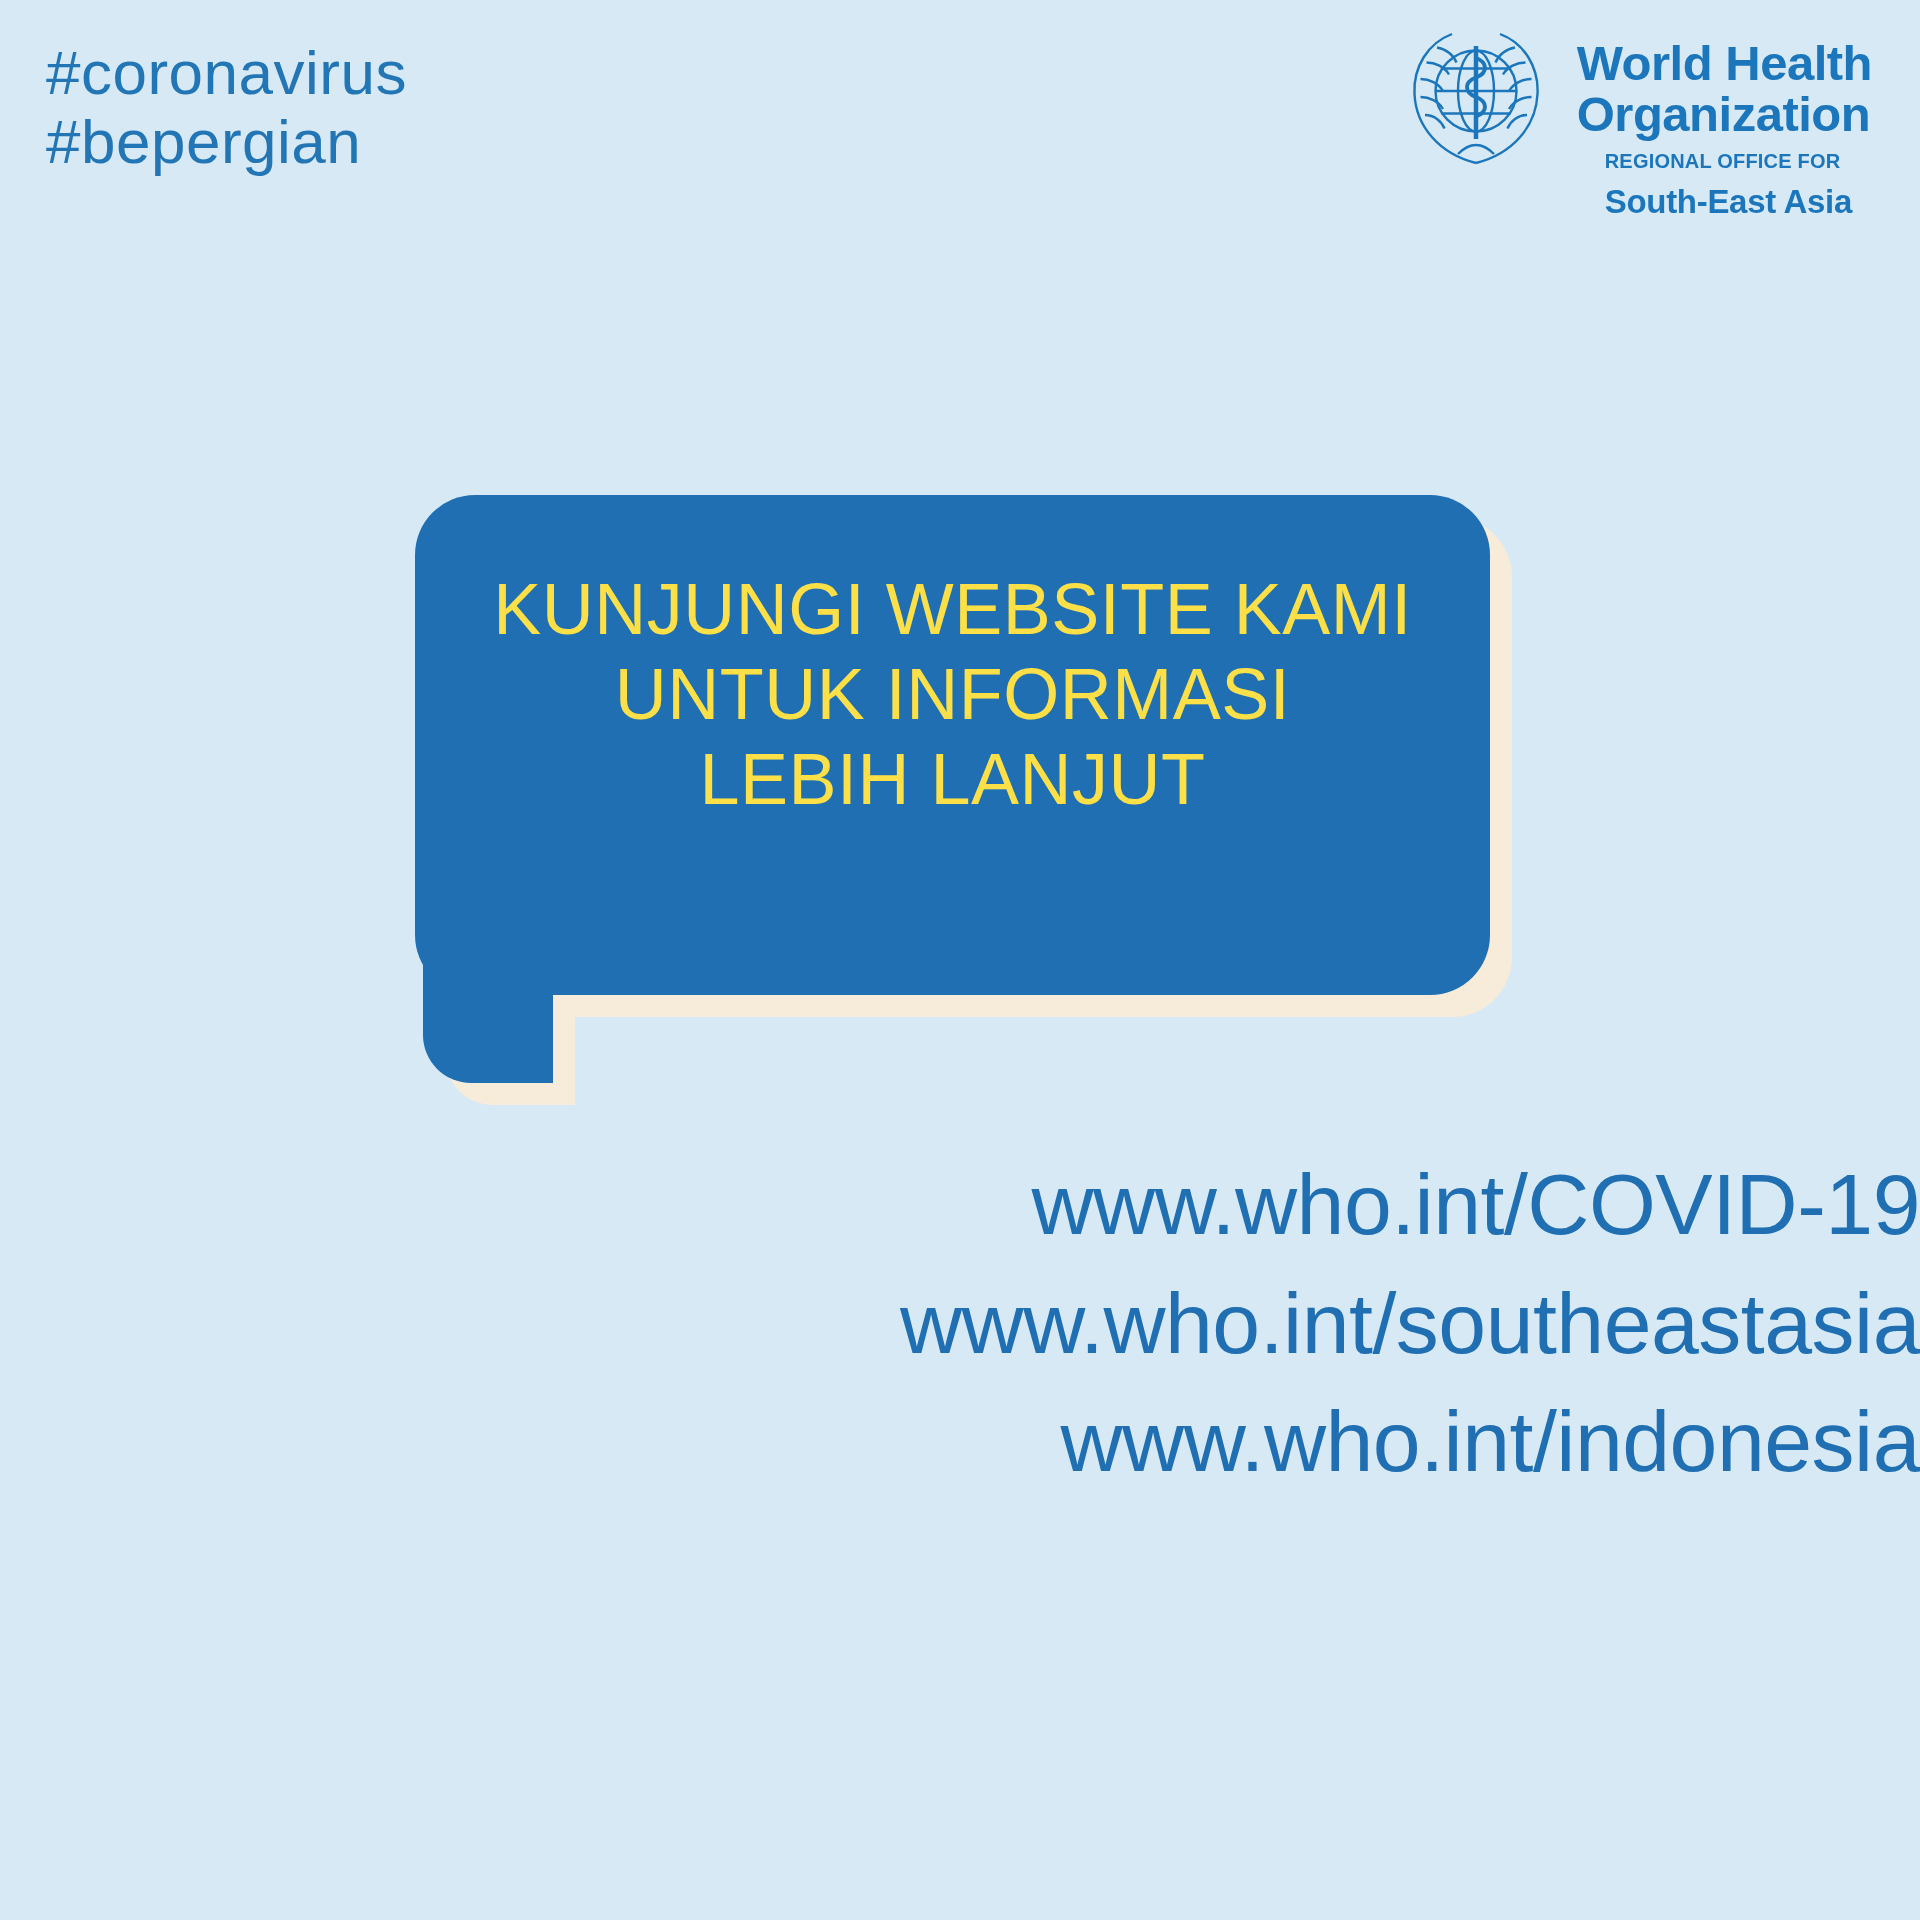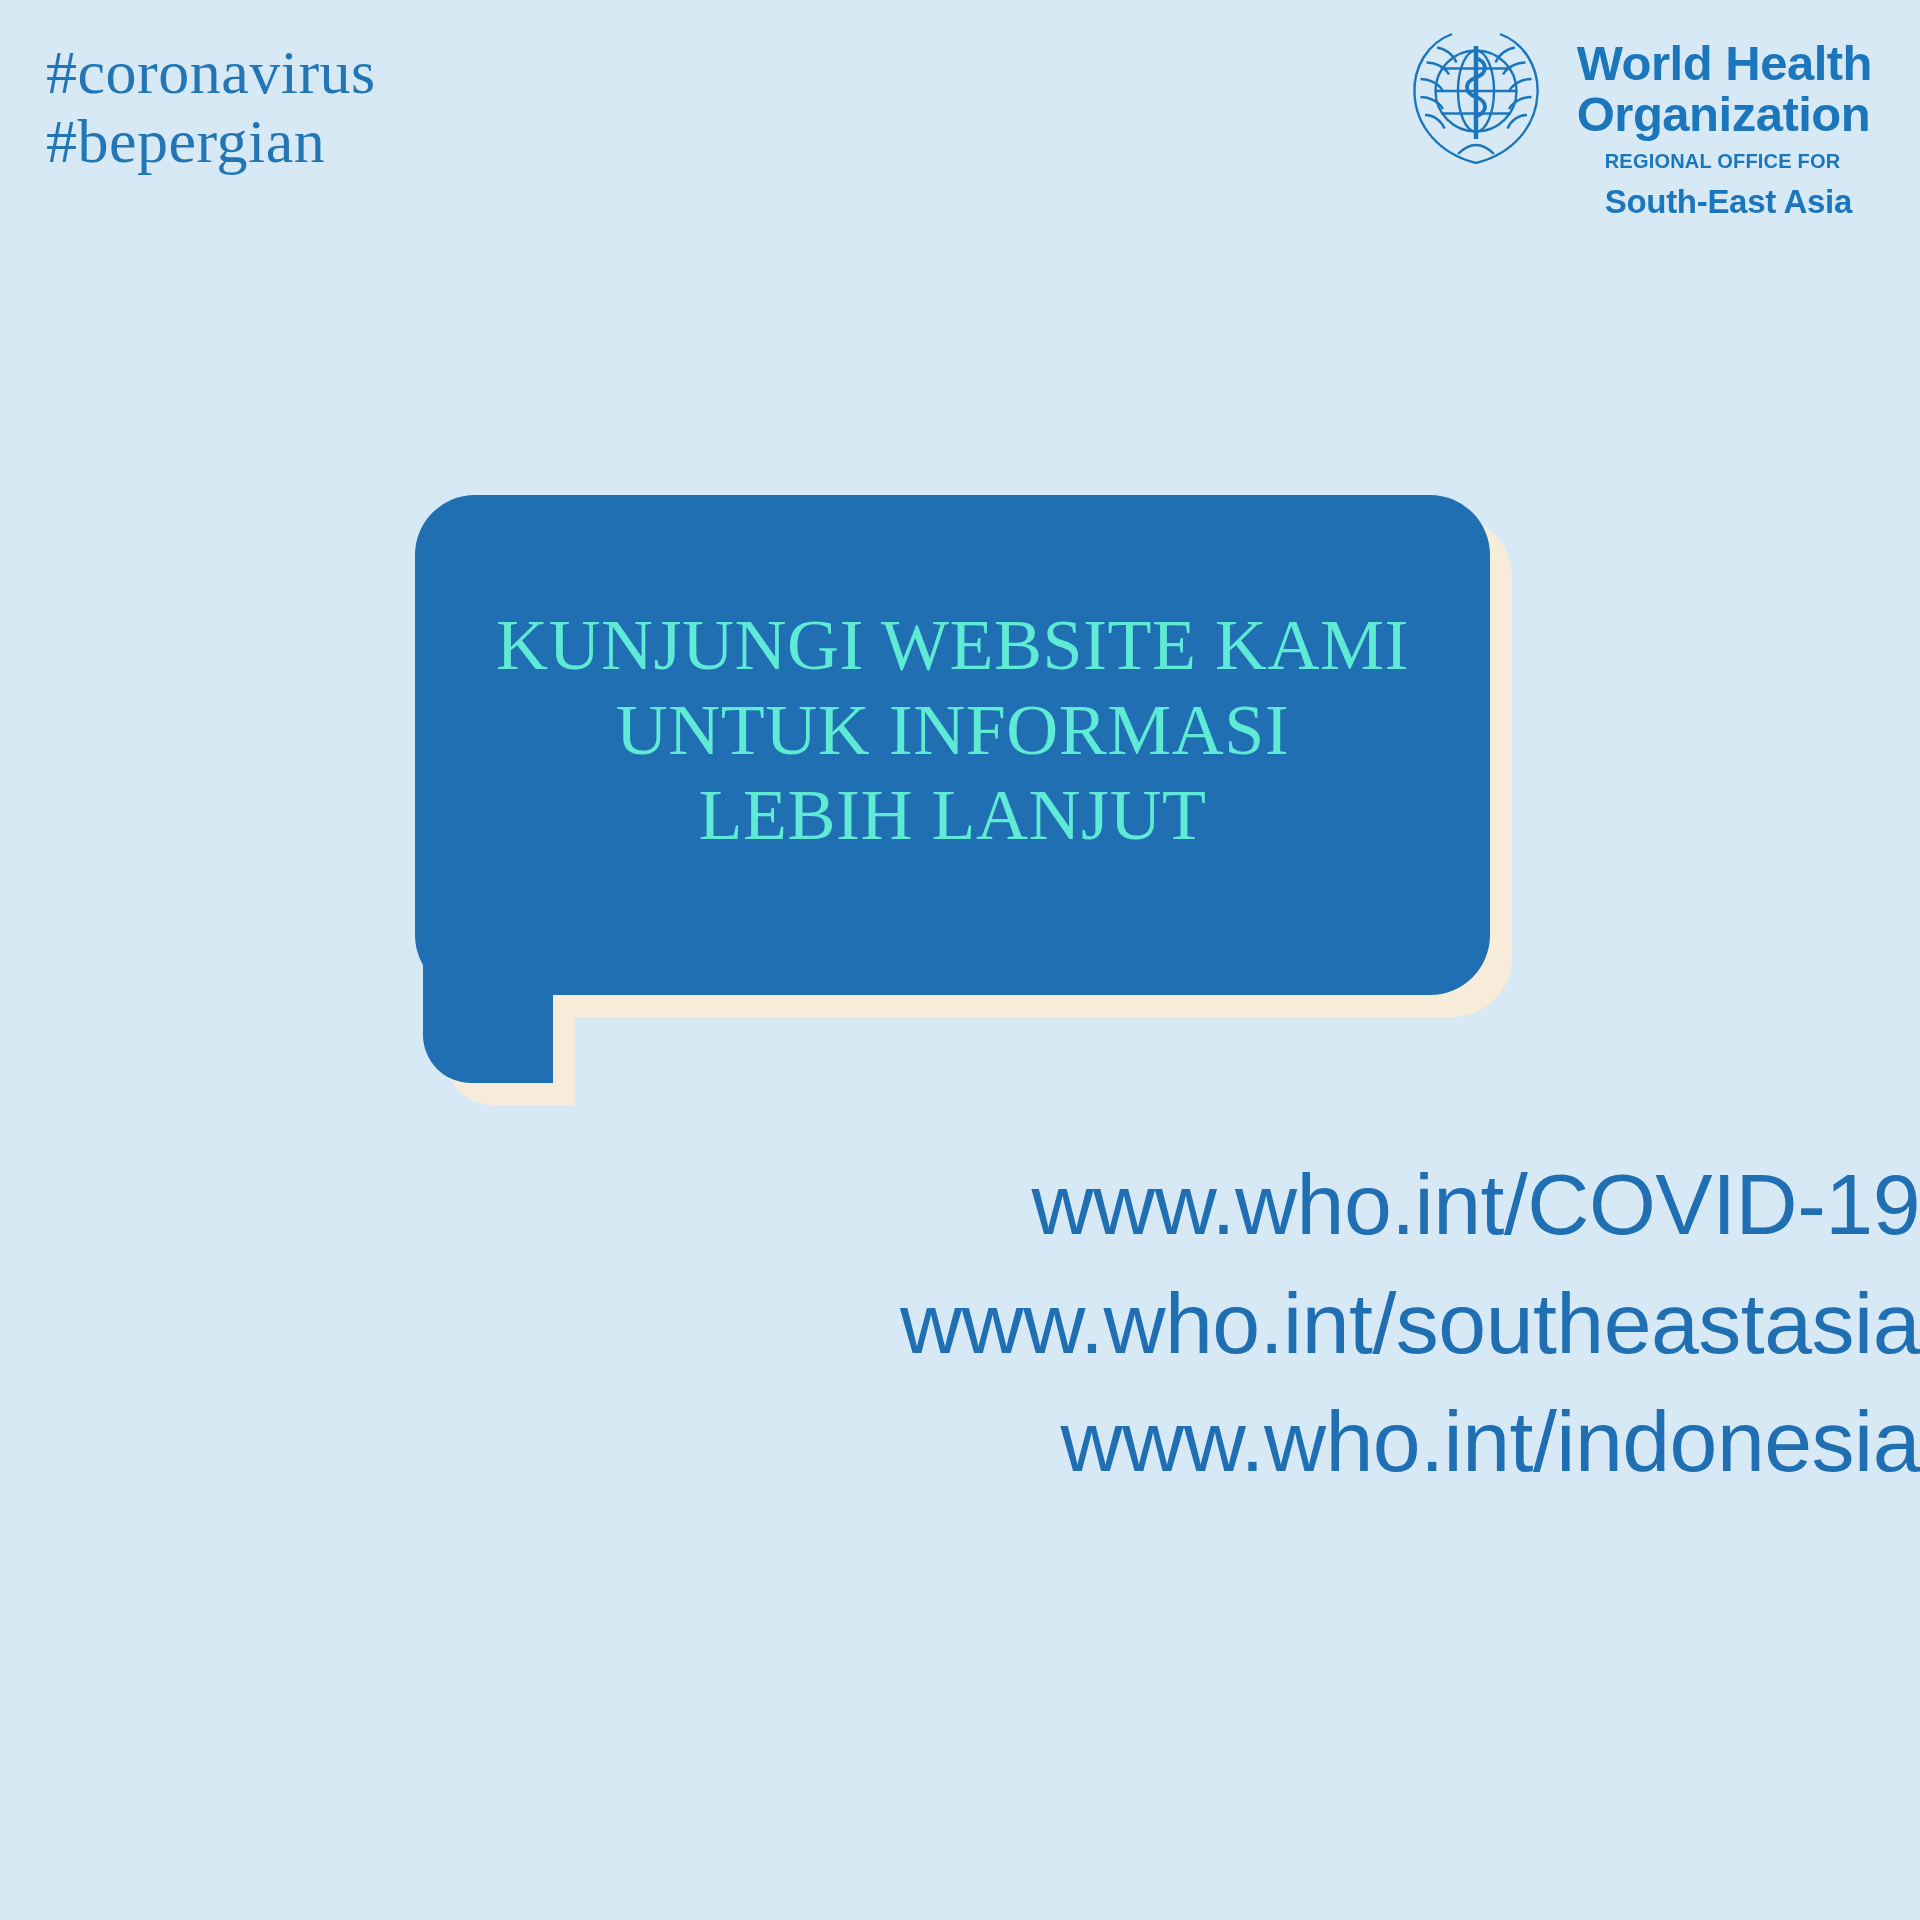--- a/index.html
+++ b/index.html
@@ -21,21 +21,20 @@
     top: 38px;
     left: 46px;
     color: #2276b5;
     font-size: 62px;
     line-height: 1.12;
     font-weight: 400;
     letter-spacing: 0.5px;
   }
   .hashtags div {
     white-space: nowrap;
-    font-family: Liberation Serif, serif;
   }
 
   
   .who-logo {
     position: absolute;
     top: 22px;
     right: 48px;
     display: flex;
     align-items: flex-start;
     gap: 26px;
@@ -117,27 +116,26 @@
     left: 8px;
     bottom: -88px;
     width: 130px;
     height: 120px;
     background: #1f6fb2;
     border-bottom-left-radius: 48px;
   }
   .bubble-text {
     position: relative;
     z-index: 3;
-    color: #5eead4;
+    color: #fde047;
     text-align: center;
     font-size: 72px;
     line-height: 1.18;
-    padding-top: 108px;
+    padding-top: 72px;
     letter-spacing: 0.5px;
-    font-family: Liberation Serif, serif;
   }
   .bubble-text div {
     white-space: nowrap;
   }
 
   
   .urls {
     position: absolute;
     top: 1145px;
     left: 0;

